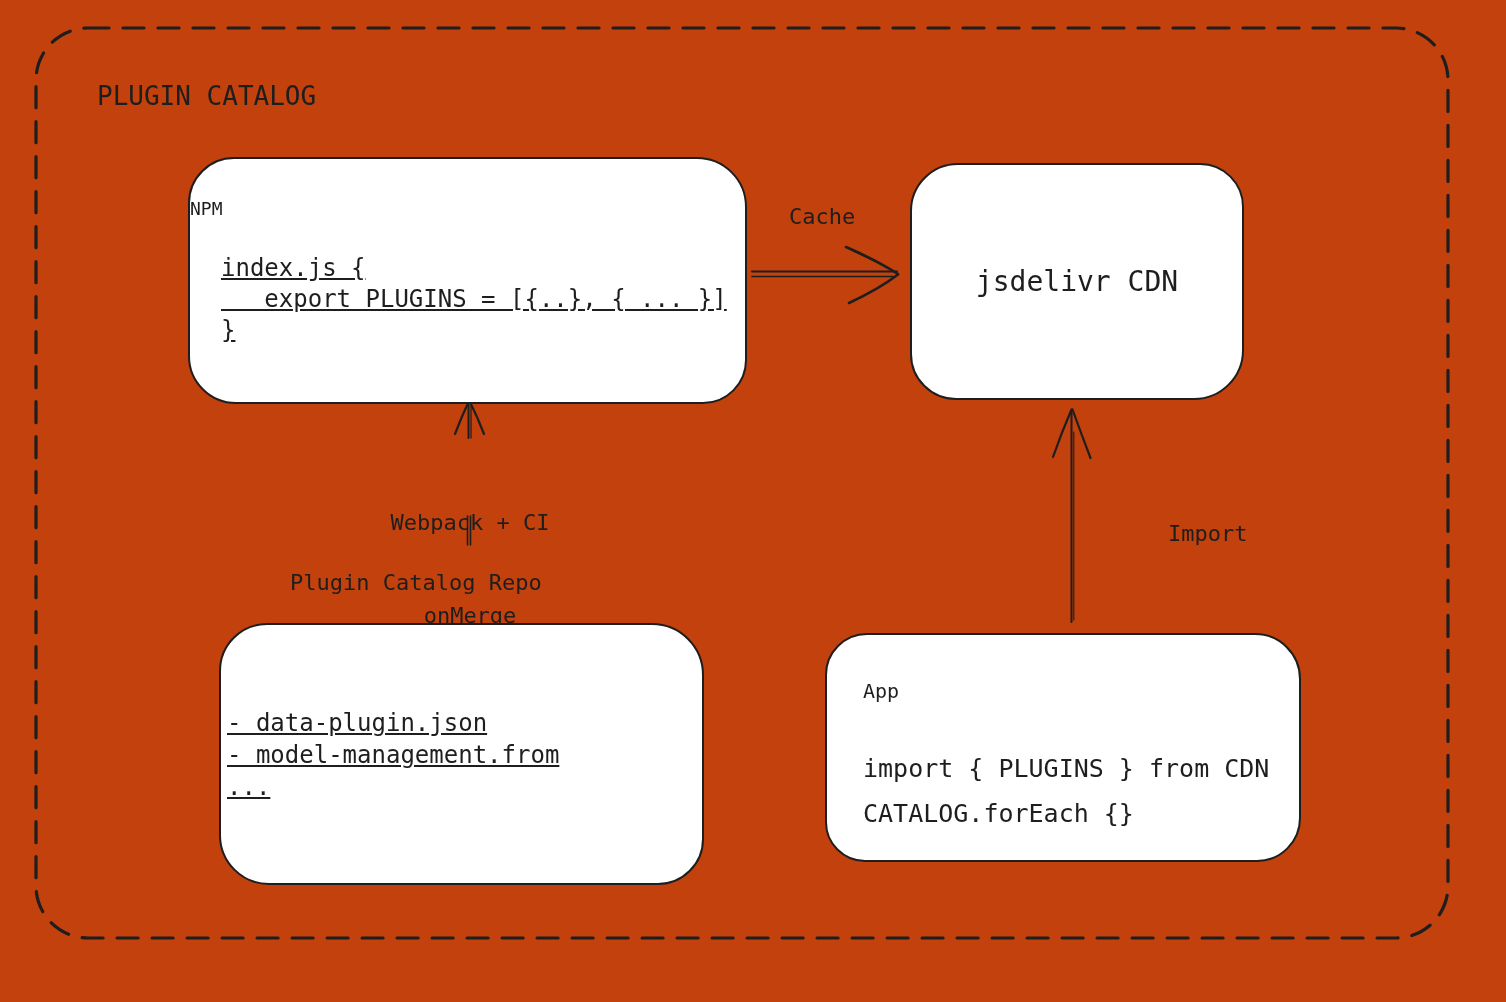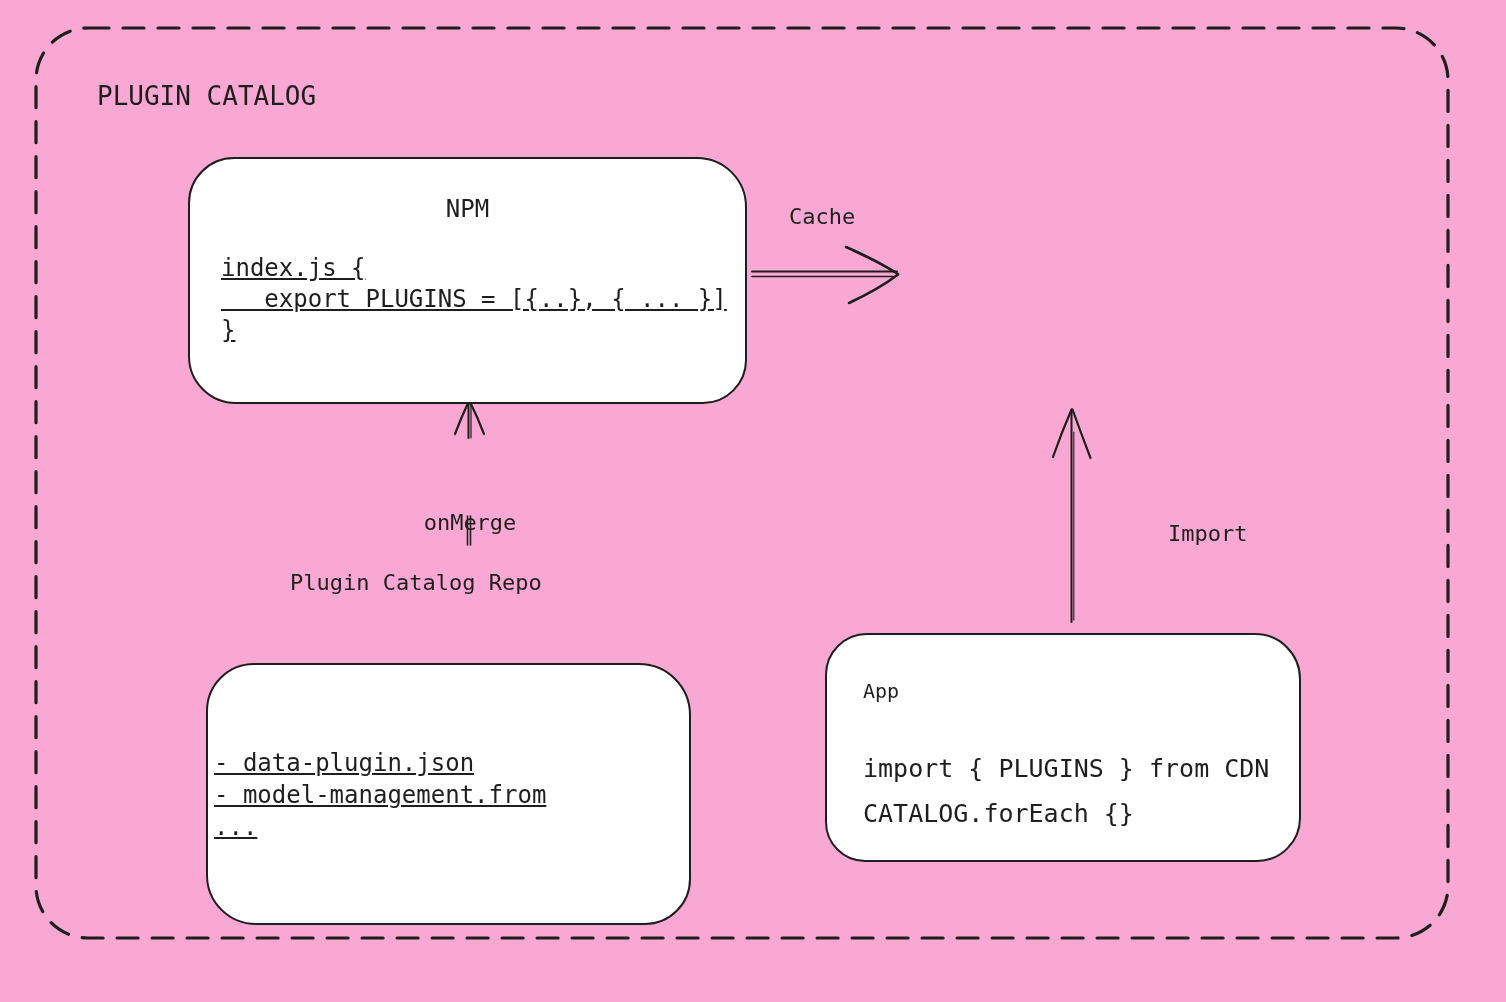--- a/index.html
+++ b/index.html
@@ -4,21 +4,21 @@
 <style>
   html, body {
     margin: 0;
     padding: 0;
     background: #ffffff;
   }
   .canvas {
     position: relative;
     width: 1506px;
     height: 1002px;
-    background: #f9a8d4;
+    background: #c2410c;
     font-family: "DejaVu Sans Mono", "Liberation Mono", monospace;
     color: #1e1e1e;
     overflow: hidden;
   }
   .overlay {
     position: absolute;
     left: 0;
     top: 0;
     width: 1506px;
     height: 1002px;
@@ -48,22 +48,21 @@
     top: 157px;
     width: 555px;
     height: 243px;
     border-radius: 46px 50px 44px 48px;
   }
   .box-npm .node-title {
     position: absolute;
     left: 0;
     right: 0;
     top: 36px;
-    text-align: center;
-    font-size: 24px;
+    font-size: 18px;
     line-height: 28px;
   }
   .box-npm .code {
     position: absolute;
     left: 31px;
     top: 94px;
   }
   .code-line {
     font-size: 24px;
     line-height: 31px;
@@ -99,26 +98,25 @@
     left: 370px;
     top: 445px;
     width: 200px;
     text-align: center;
   }
   .repo-caption {
     left: 290px;
     top: 567px;
   }
   .box-repo {
-    left: 206px;
+    left: 219px;
     top: 623px;
     width: 481px;
     height: 258px;
     border-radius: 48px 52px 46px 50px;
-    margin-top: 40px;
   }
   .box-repo .code {
     position: absolute;
     left: 6px;
     top: 82px;
   }
   .box-repo .code-line {
     line-height: 32px;
   }
   .box-app {
@@ -203,22 +201,26 @@
     <div class="node-title">NPM</div>
     <div class="code">
       <div class="code-line">index.js {</div>
       <div class="code-line">   export PLUGINS = [{..}, { ... }]</div>
       <div class="code-line">}</div>
     </div>
   </div>
 
   <div class="label cache-label">Cache</div>
 
+  <div class="box box-cdn">
+    <div class="node-label">jsdelivr CDN</div>
+  </div>
 
   <div class="label build-label">
+    <div>Webpack + CI</div>
     <div>onMerge</div>
   </div>
 
   <div class="label repo-caption">Plugin Catalog Repo</div>
   <div class="box box-repo">
     <div class="code">
       <div class="code-line">- data-plugin.json</div>
       <div class="code-line">- model-management.from</div>
       <div class="code-line">...</div>
     </div>

